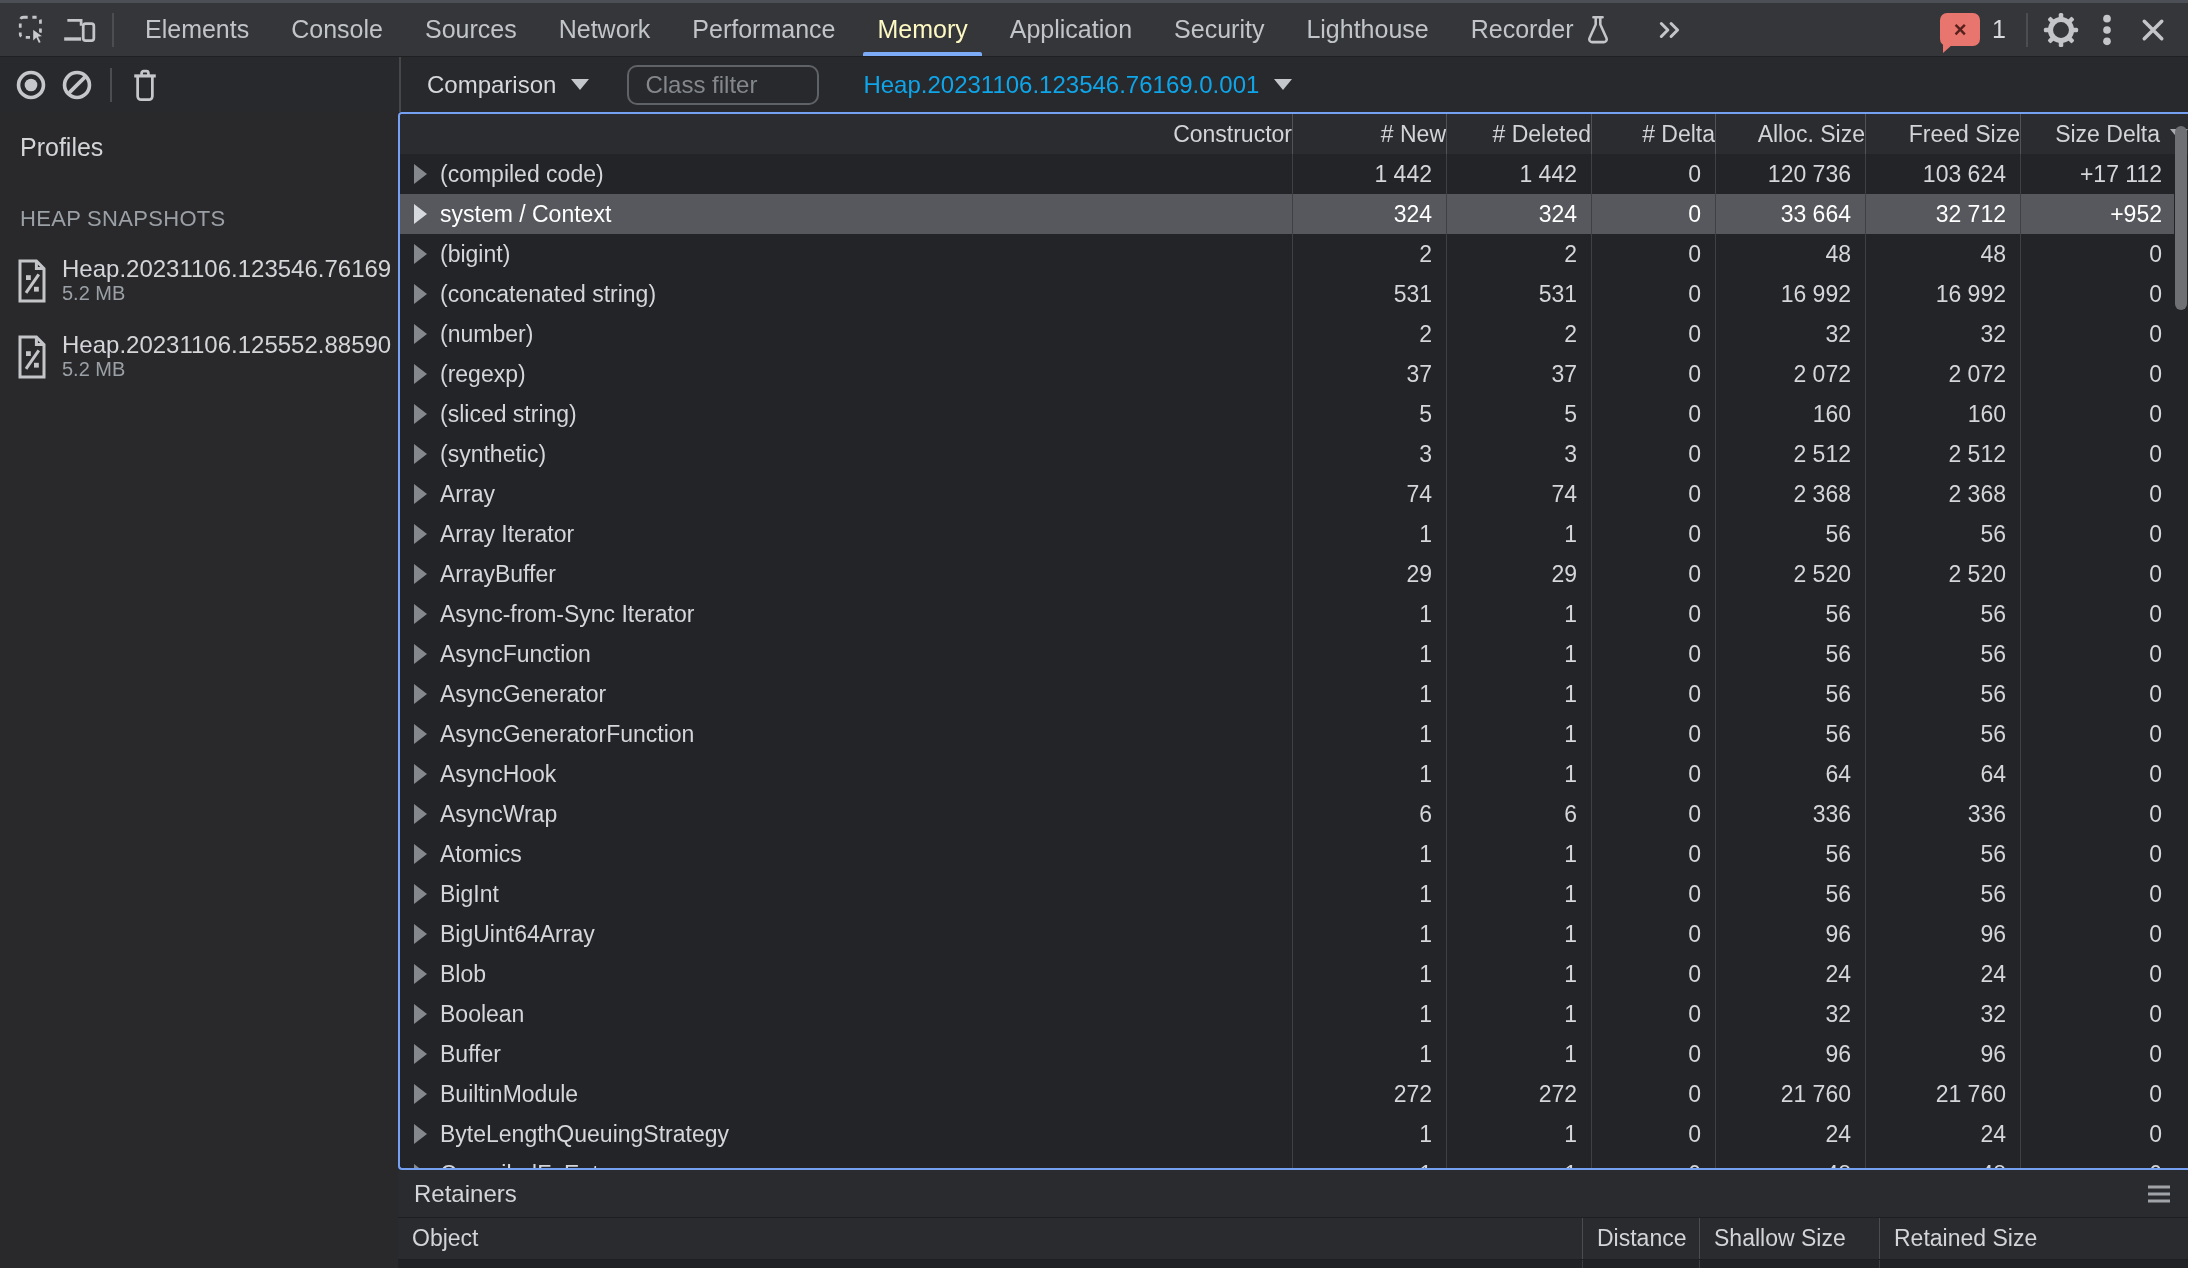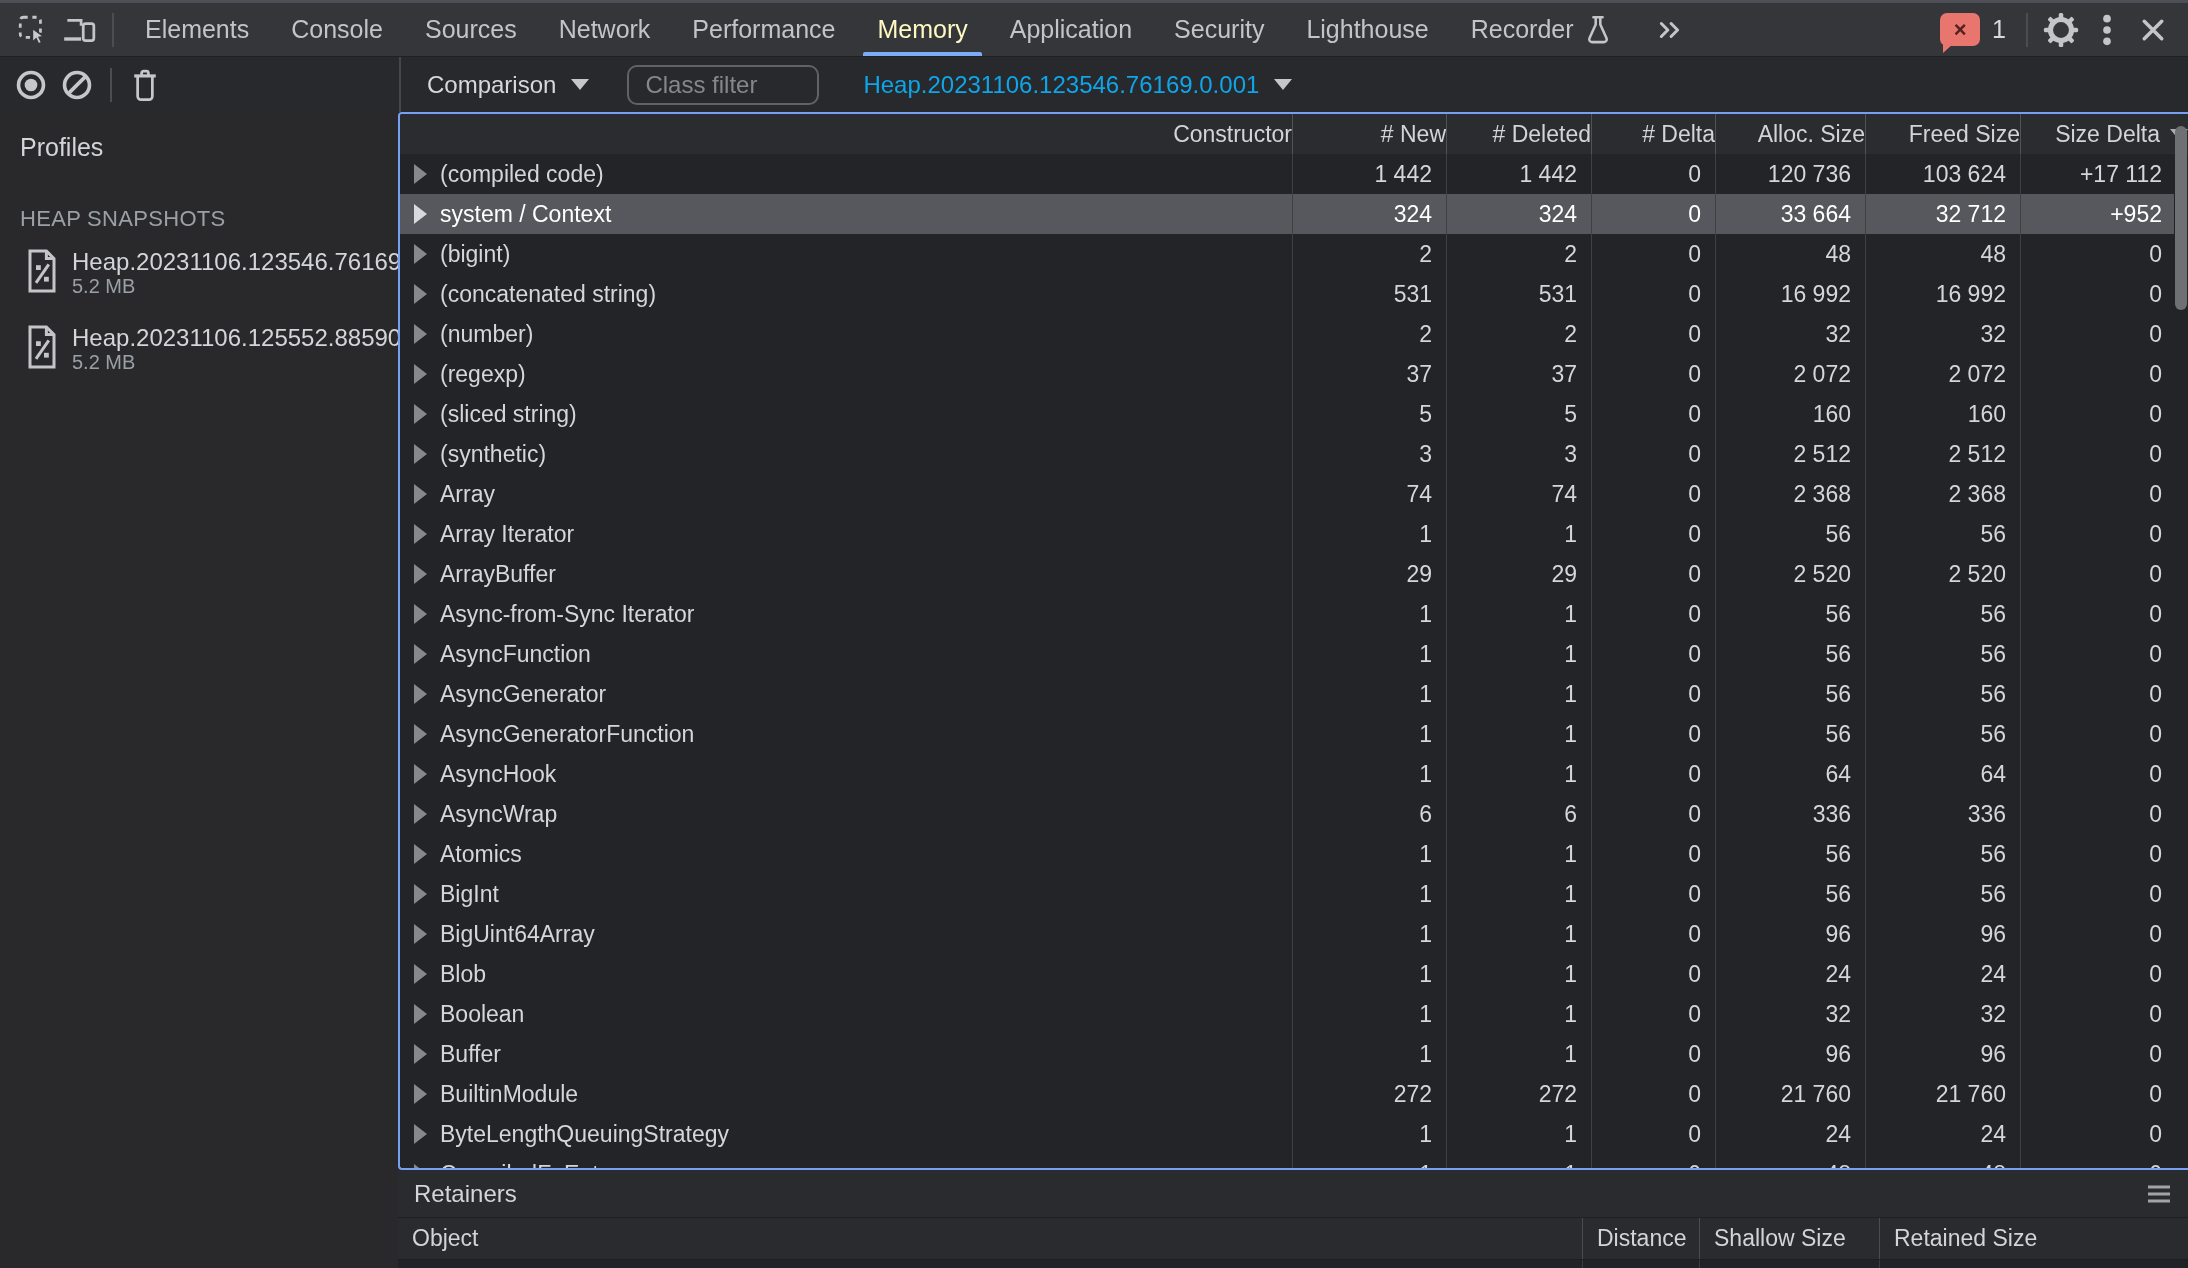--- a/index.html
+++ b/index.html
@@ -33,21 +33,21 @@
                 display:flex;align-items:center;padding:0 16px;font-size:24px;color:#84888d;background:transparent;white-space:nowrap;overflow:hidden;}
   .heap-select{margin-left:44px;}
   .heap-select .lbl{color:#0ea5e9;}
 
   
   .main{flex:1;display:flex;min-height:0;}
   .sidebar{flex:0 0 398px;width:398px;background:#29292b;overflow:hidden;}
   .profiles-title{font-size:25px;line-height:30px;color:#d3d5d8;padding:20px 20px 0 20px;}
   .section-label{font-size:22px;line-height:26px;color:#9aa0a6;margin-top:44px;padding-left:20px;letter-spacing:.3px;}
   #snapshot-list{margin-top:16px;}
-  .snap-item{height:56px;margin-bottom:20px;display:flex;align-items:flex-start;gap:14px;padding-left:26px;overflow:hidden;}
+  .snap-item{height:56px;margin-bottom:20px;display:flex;align-items:flex-end;gap:14px;padding-left:16px;overflow:hidden;}
   .snap-text{overflow:hidden;white-space:nowrap;flex:1;}
   .snap-title{font-size:24px;line-height:27px;color:#d3d5d8;}
   .snap-size{font-size:20px;line-height:22px;color:#9aa0a6;}
 
   .panel{flex:1;display:flex;flex-direction:column;min-width:0;}
 
   
   .grid-wrap{flex:0 0 1058px;height:1058px;border:2px solid #76a1f3;border-right:none;
              border-radius:4px 0 0 4px;background:#232428;position:relative;display:flex;flex-direction:column;overflow:hidden;}
   .grid-header{flex:0 0 40px;height:40px;background:#2b2c30;display:flex;}

